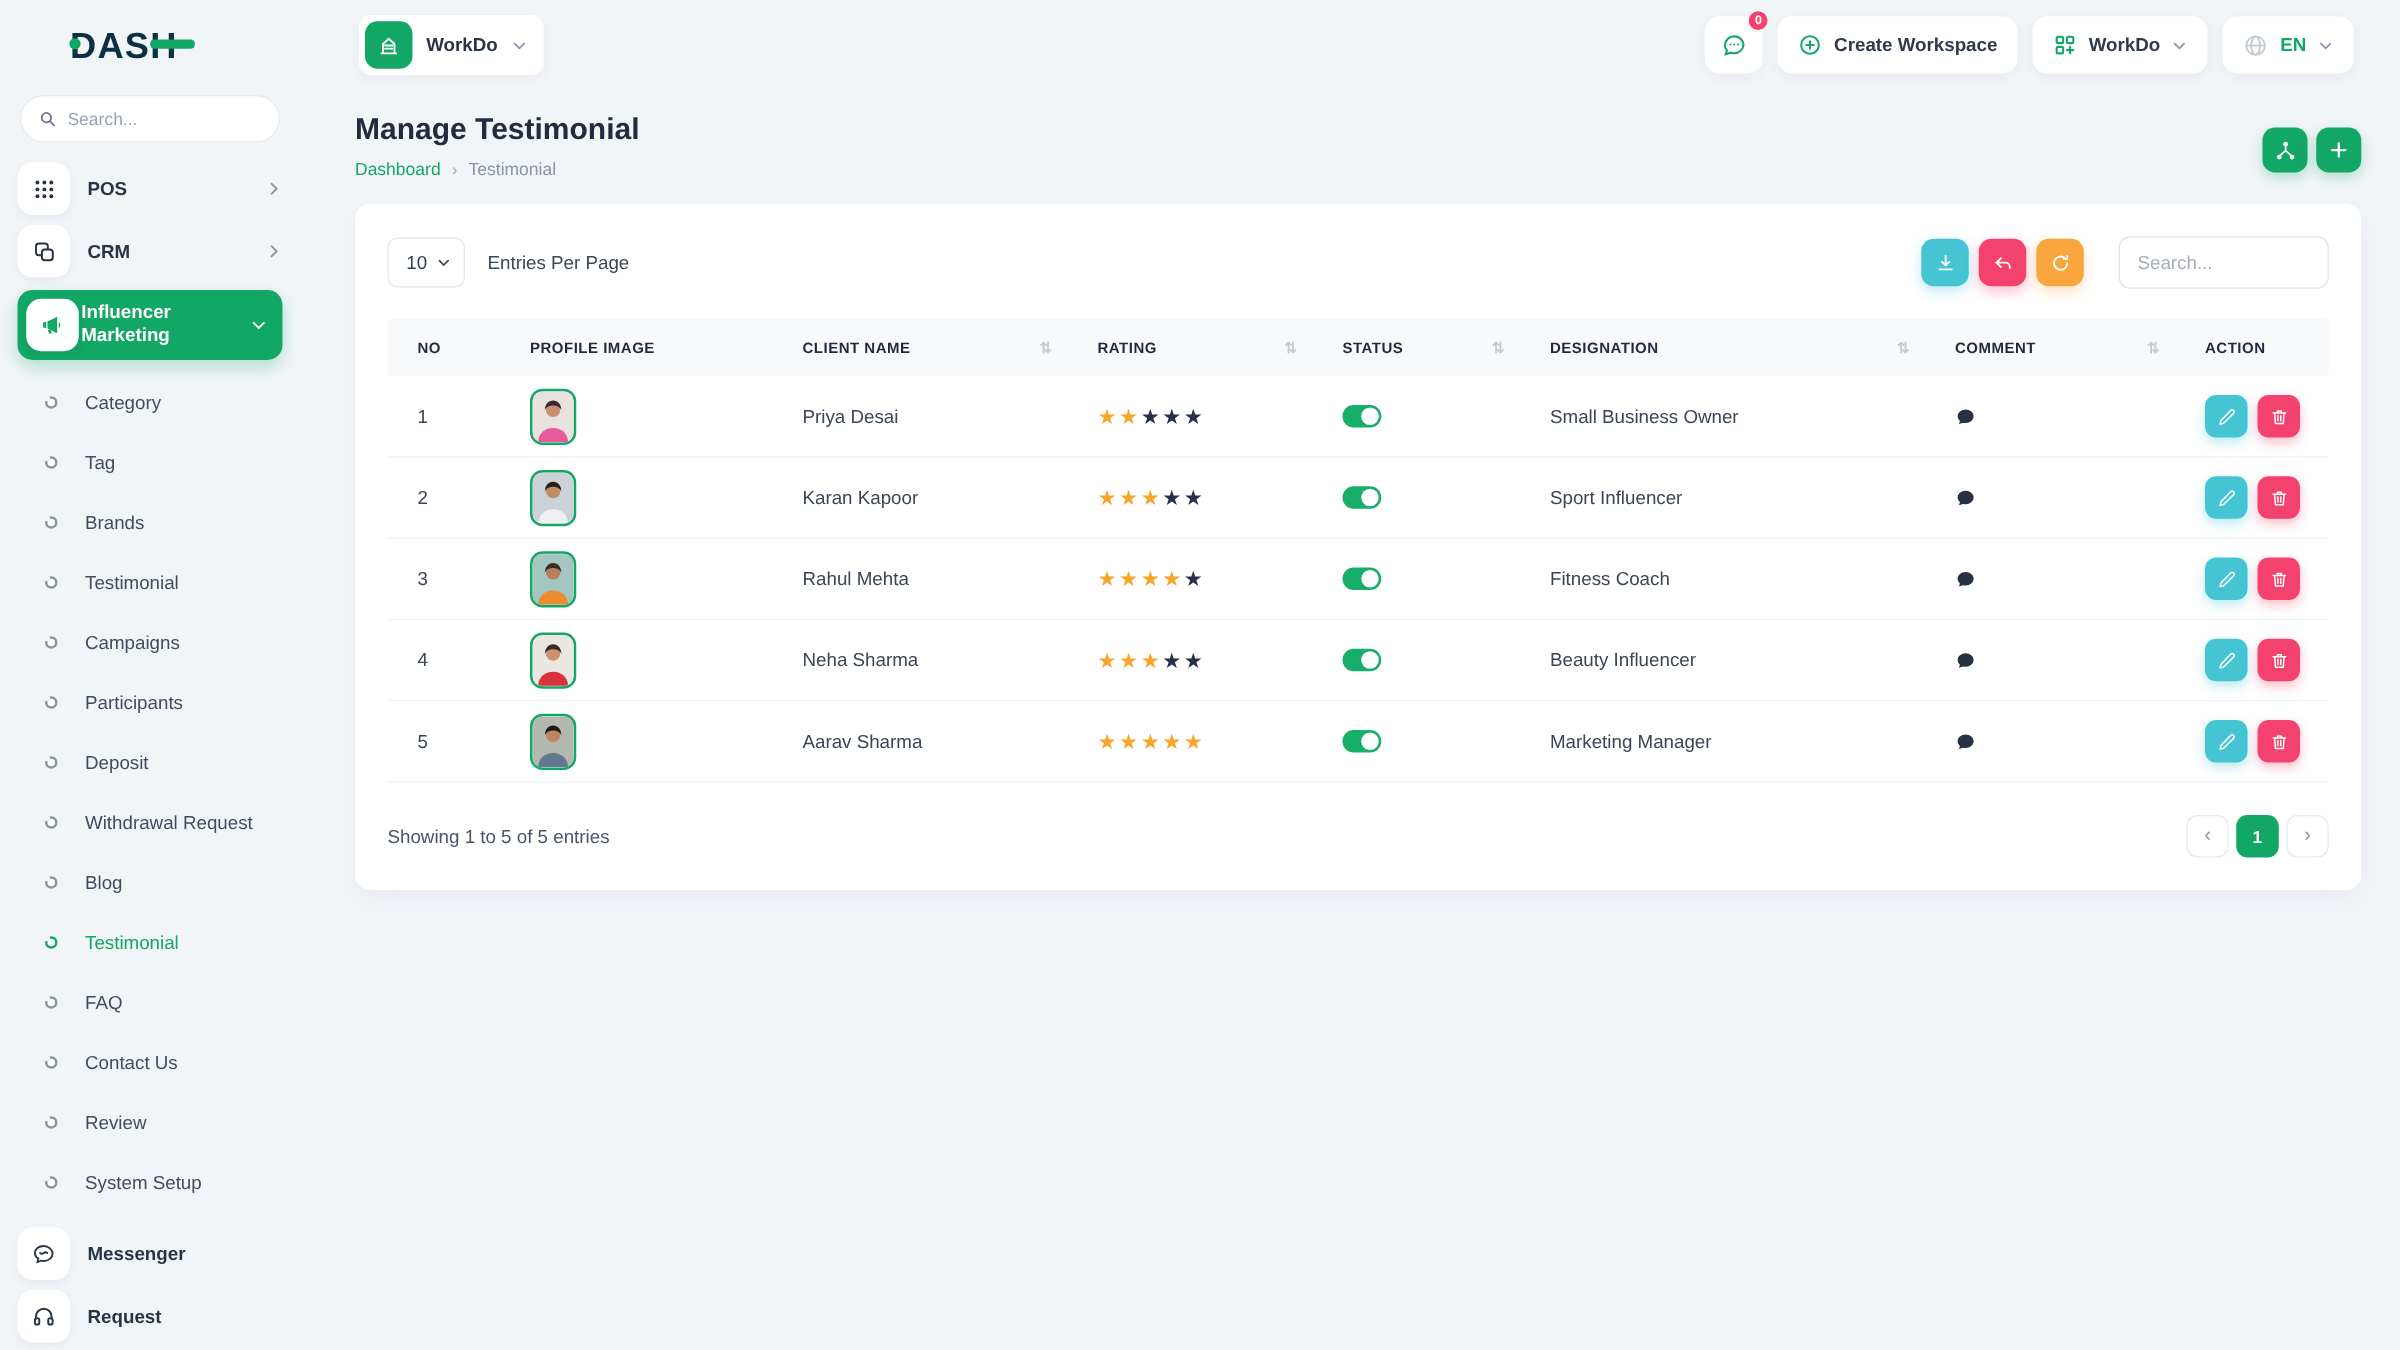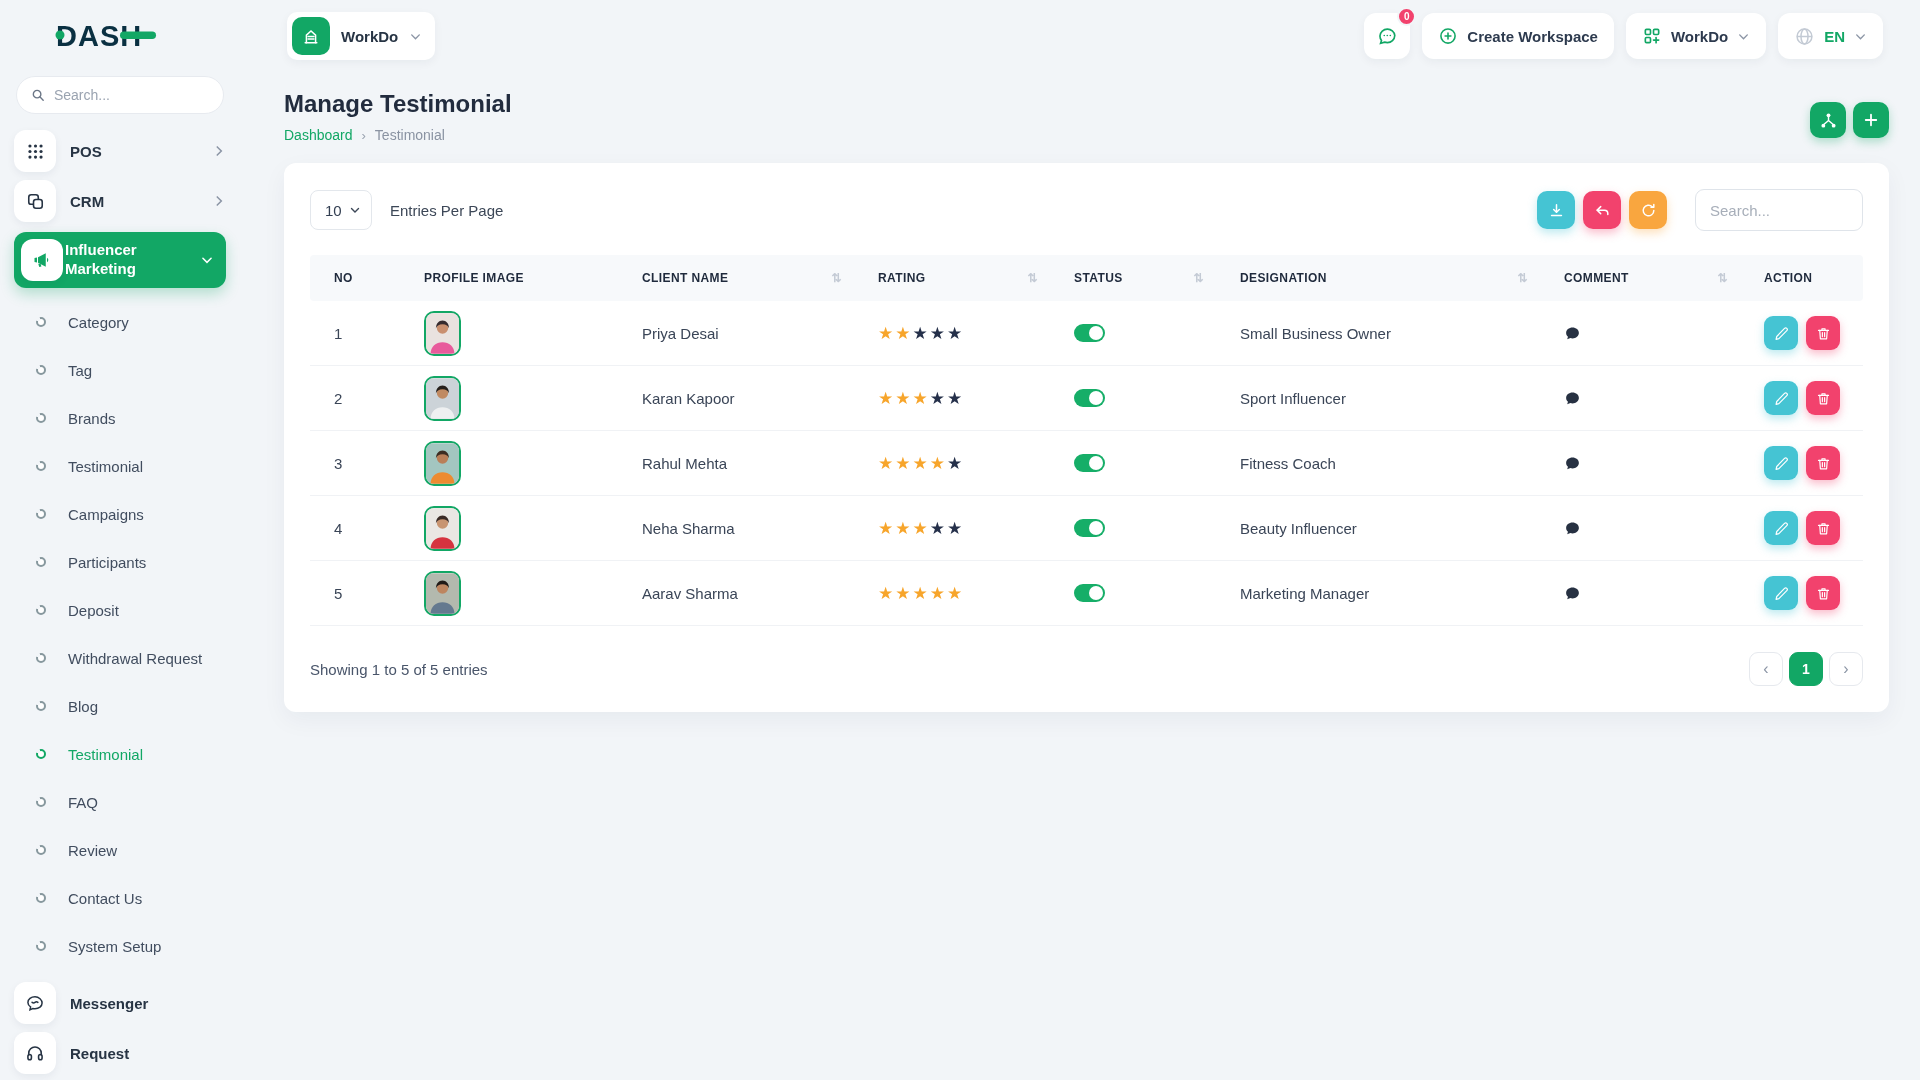--- a/index.html
+++ b/index.html
@@ -245,26 +245,26 @@
     <span class="sub-label">Testimonial</span>
   </div>
 
   <div class="sub-item">
     <span class="sub-dot"></span>
     <span class="sub-label">FAQ</span>
   </div>
 
   <div class="sub-item">
     <span class="sub-dot"></span>
+    <span class="sub-label">Contact Us</span>
+  </div>
+
+  <div class="sub-item">
+    <span class="sub-dot"></span>
     <span class="sub-label">Review</span>
-  </div>
-
-  <div class="sub-item">
-    <span class="sub-dot"></span>
-    <span class="sub-label">Contact Us</span>
   </div>
 
   <div class="sub-item">
     <span class="sub-dot"></span>
     <span class="sub-label">System Setup</span>
   </div>
 </nav>
 
   <div class="bottom-nav">
     <div class="nav-item">

